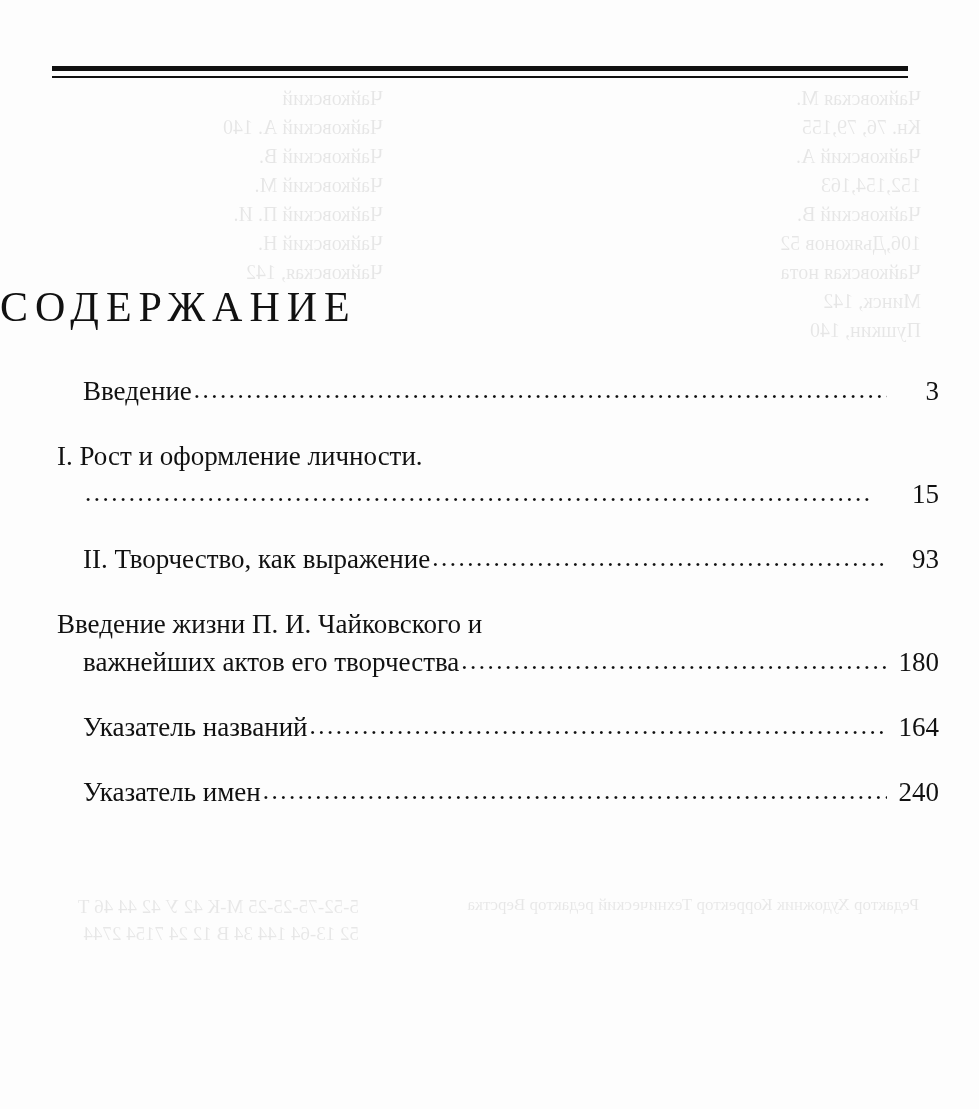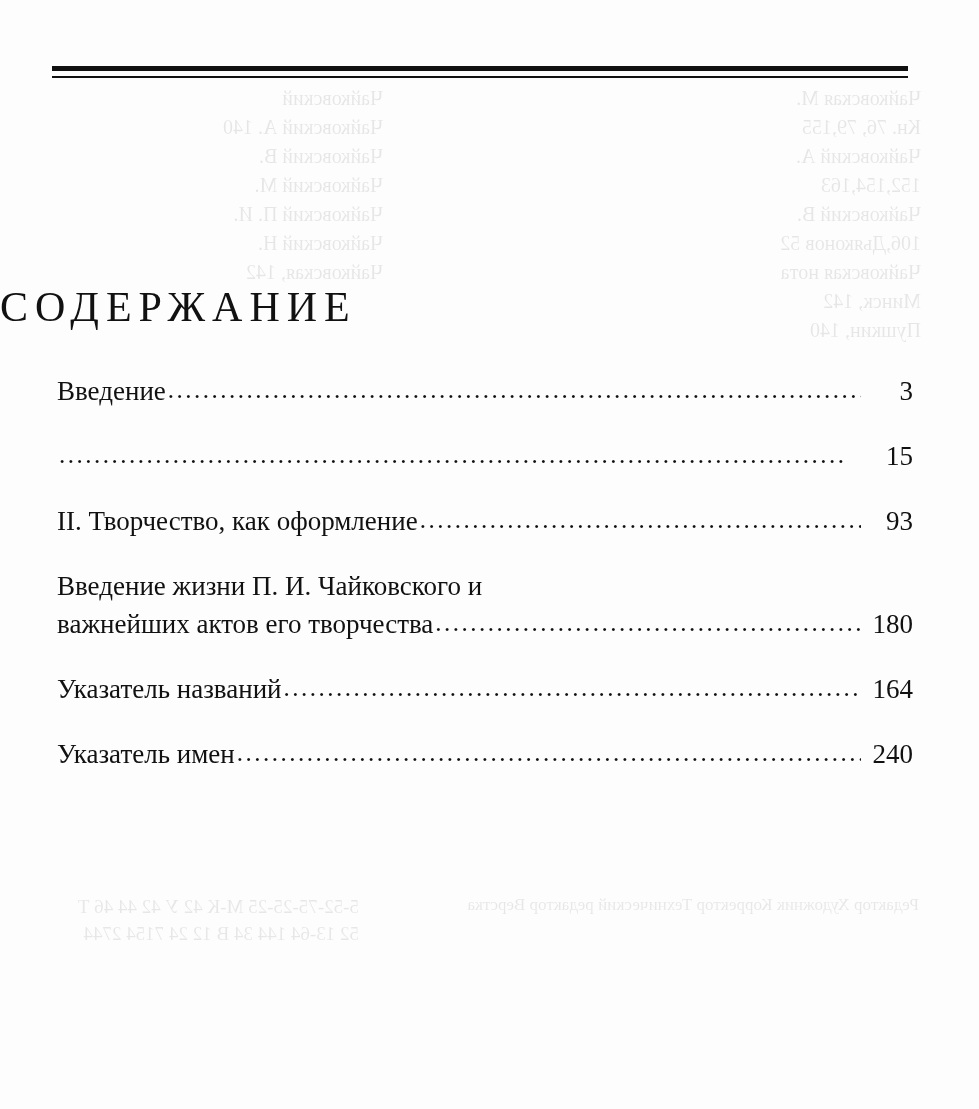--- a/index.html
+++ b/index.html
@@ -122,20 +122,21 @@
     font-size: 27px;
     line-height: 38px;
     color: #111;
   }
 
   
   .entry-line {
     display: flex;
     align-items: center;
     width: 100%;
+    margin-left: 26px;
   }
   .entry-text {
     white-space: nowrap;
   }
   .entry-dots {
     flex: 1 1 auto;
     overflow: hidden;
     white-space: nowrap;
     margin: 0 2px;
     letter-spacing: 2.5px;
@@ -198,28 +199,29 @@
 
     <div class="toc" id="toc-root">
         <div class="toc-entry">
           <div class="entry-line">
             <span class="entry-text">Введение</span>
             <span class="entry-dots">..........................................................................................</span>
             <span class="entry-page">3</span>
           </div>
         </div>
         <div class="toc-entry">
+          <span class="entry-first">I. Рост и оформление личности.</span>
           <div class="entry-line">
             <span class="entry-dots">..........................................................................................</span>
             <span class="entry-page">15</span>
           </div>
         </div>
         <div class="toc-entry">
           <div class="entry-line">
-            <span class="entry-text">II. Творчество, как оформление</span>
+            <span class="entry-text">II. Творчество, как выражение</span>
             <span class="entry-dots">..........................................................................................</span>
             <span class="entry-page">93</span>
           </div>
         </div>
         <div class="toc-entry">
           <span class="entry-first">Введение жизни П. И. Чайковского и</span>
           <div class="entry-line">
             <span class="entry-text">важнейших актов его творчества</span>
             <span class="entry-dots">..........................................................................................</span>
             <span class="entry-page">180</span>

